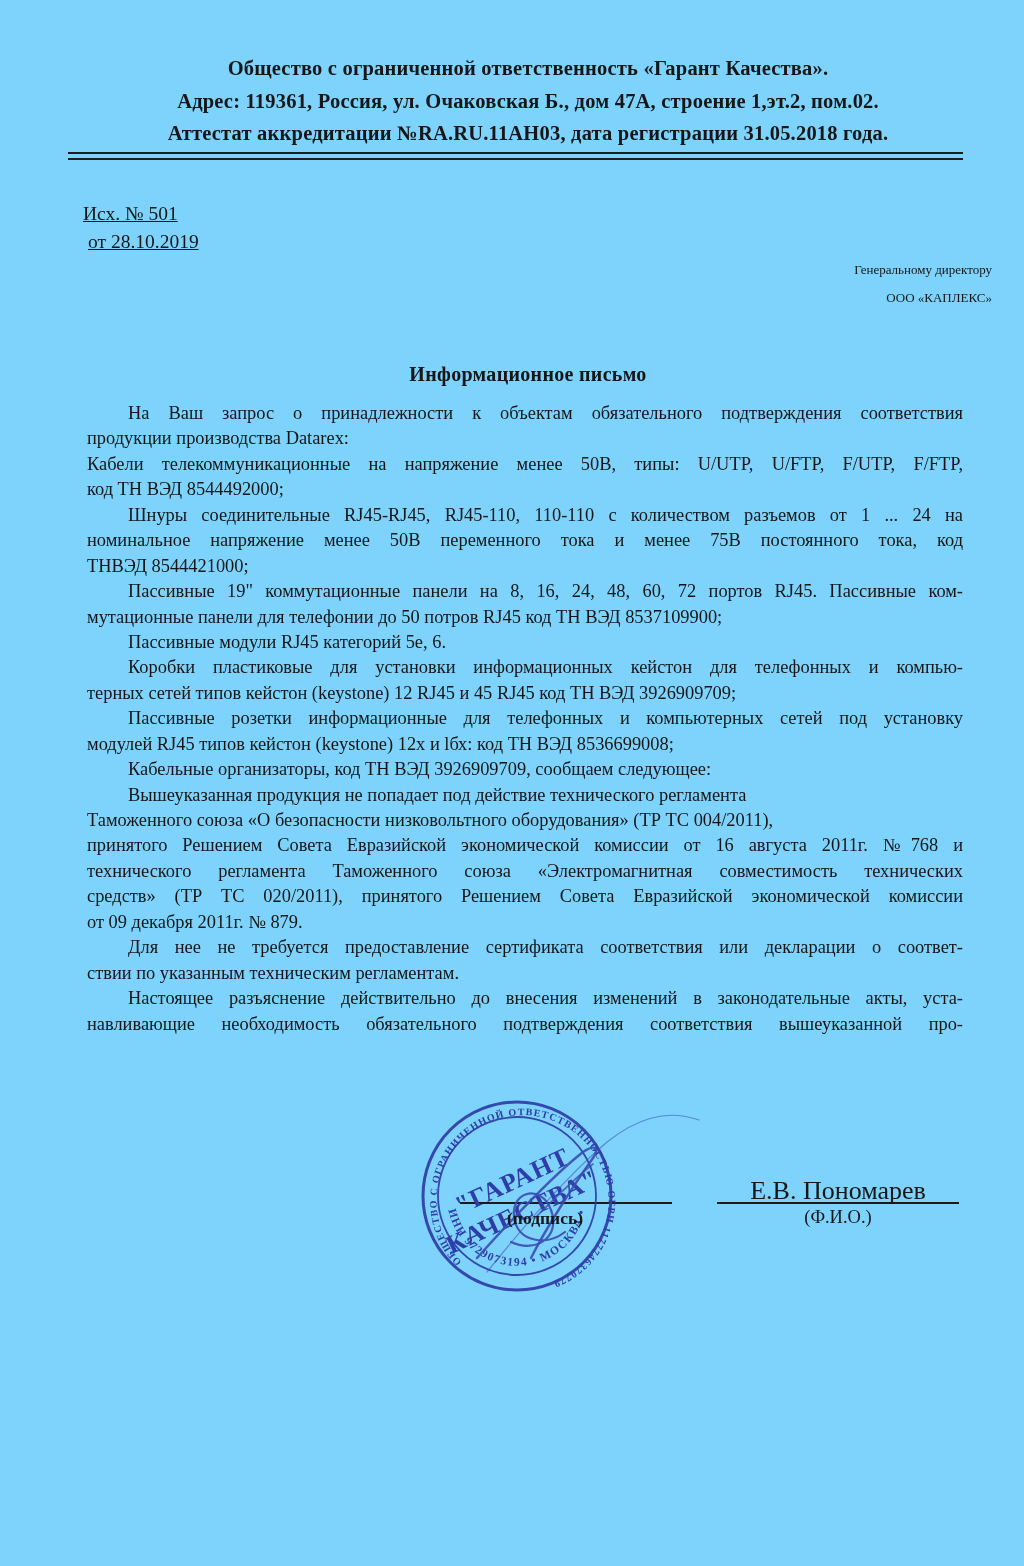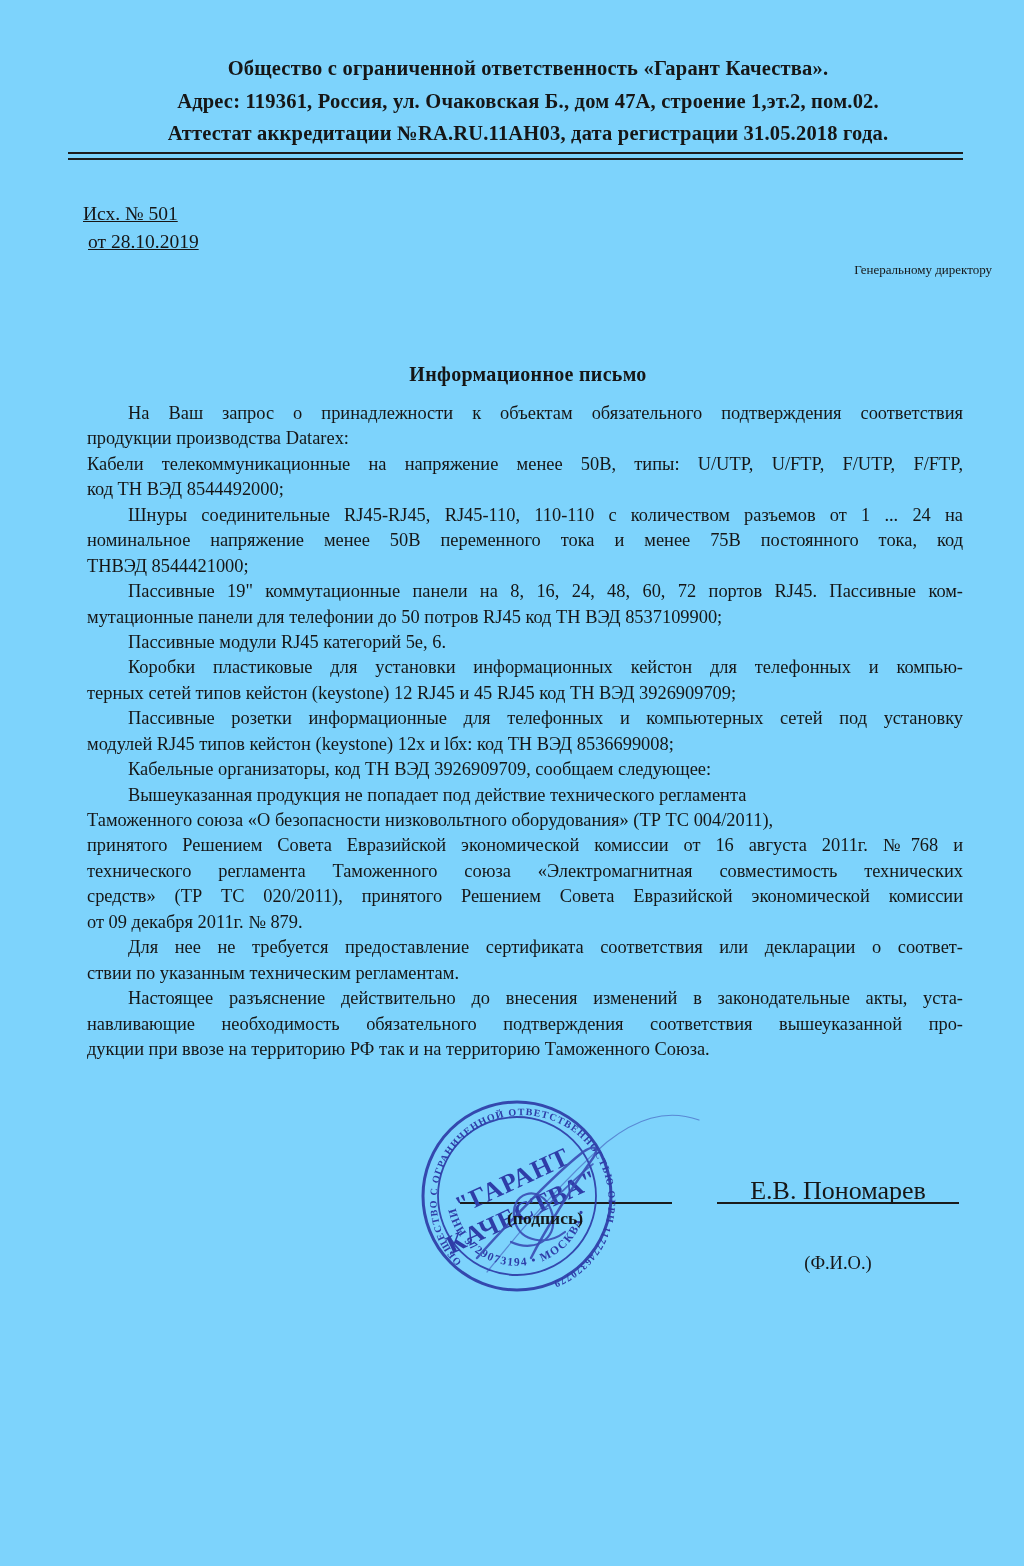--- a/index.html
+++ b/index.html
@@ -45,21 +45,21 @@
   .line.indent{text-indent:41px;}
   .line.justify{text-align:justify;}
   .line.justify::after{content:"";display:inline-block;width:100%;height:0;}
   
   .sig-left{position:absolute;top:1128px;left:88px;font-size:20px;line-height:25.5px;}
   .sig-line{height:25.5px;}
   .sign-rule{position:absolute;top:1202px;left:460px;width:212px;border-top:2px solid #1b1b1b;z-index:1;}
   .sign-caption{position:absolute;top:1208px;left:455px;width:180px;text-align:center;font-size:17.5px;z-index:3;font-weight:bold;}
   .name-block{position:absolute;top:1176px;left:717px;width:242px;text-align:center;z-index:3;}
   .name-line{font-size:26px;height:26px;border-bottom:2px solid #1b1b1b;}
-  .name-caption{font-size:18.5px;padding-top:3px;margin-top:46px;}
+  .name-caption{font-size:18.5px;padding-top:3px;}
   
   .stamp-svg{position:absolute;top:1090px;left:415px;width:300px;height:220px;z-index:2;}
   .stamp-svg text{fill:#2e3da8;}
 </style>
 </head>
 <body>
 
 <div class="page">
 
   <div class="letterhead">
@@ -69,20 +69,21 @@
     </div>
   <div class="double-rule"></div>
 
   <div class="ref-block">
     <div class="ref-number">Исх. № 501</div>
     <div class="ref-date">от 28.10.2019</div>
   </div>
 
   <div class="addressee">
       <div class="addr-line">Генеральному директору</div>
+      <div class="addr-line">ООО «КАПЛЕКС»</div>
     </div>
 
   <div class="doc-title">Информационное письмо</div>
 
   <div class="body-text">
       <div class="line indent justify">На Ваш запрос о принадлежности к объектам обязательного подтверждения соответствия</div>
       <div class="line">продукции производства Datarex:</div>
       <div class="line justify">Кабели телекоммуникационные на напряжение менее 50В, типы: U/UTP, U/FTP, F/UTP, F/FTP,</div>
       <div class="line">код ТН ВЭД 8544492000;</div>
       <div class="line indent justify">Шнуры соединительные RJ45-RJ45, RJ45-110, 110-110 с количеством разъемов от 1 ... 24 на</div>
@@ -99,21 +100,20 @@
       <div class="line indent">Вышеуказанная продукция не попадает под действие технического регламента</div>
       <div class="line">Таможенного союза «О безопасности низковольтного оборудования» (ТР ТС 004/2011),</div>
       <div class="line justify">принятого Решением Совета Евразийской экономической комиссии от 16 августа 2011г. №768 и</div>
       <div class="line justify">технического регламента Таможенного союза «Электромагнитная совместимость технических</div>
       <div class="line justify">средств» (ТР ТС 020/2011), принятого Решением Совета Евразийской экономической комиссии</div>
       <div class="line">от 09 декабря 2011г. № 879.</div>
       <div class="line indent justify">Для нее не требуется предоставление сертификата соответствия или декларации о соответ-</div>
       <div class="line">ствии по указанным техническим регламентам.</div>
       <div class="line indent justify">Настоящее разъяснение действительно до внесения изменений в законодательные акты, уста-</div>
       <div class="line justify">навливающие необходимость обязательного подтверждения соответствия вышеуказанной про-</div>
-      <div class="line">дукции при ввозе на территорию РФ так и на территорию Таможенного Союза.</div>
     </div>
 
 
   <svg class="stamp-svg" viewBox="0 0 300 220" xmlns="http://www.w3.org/2000/svg">
     <g stroke="#2e3da8" fill="none" opacity="0.92">
       <circle cx="102" cy="106" r="94" stroke-width="3"></circle>
       <circle cx="102" cy="106" r="79" stroke-width="1.8"></circle>
     </g>
     <defs>
       <path id="ring-path" d="M 46.7 171.9 A 86 86 0 1 1 46.8 172.0" fill="none"></path>

